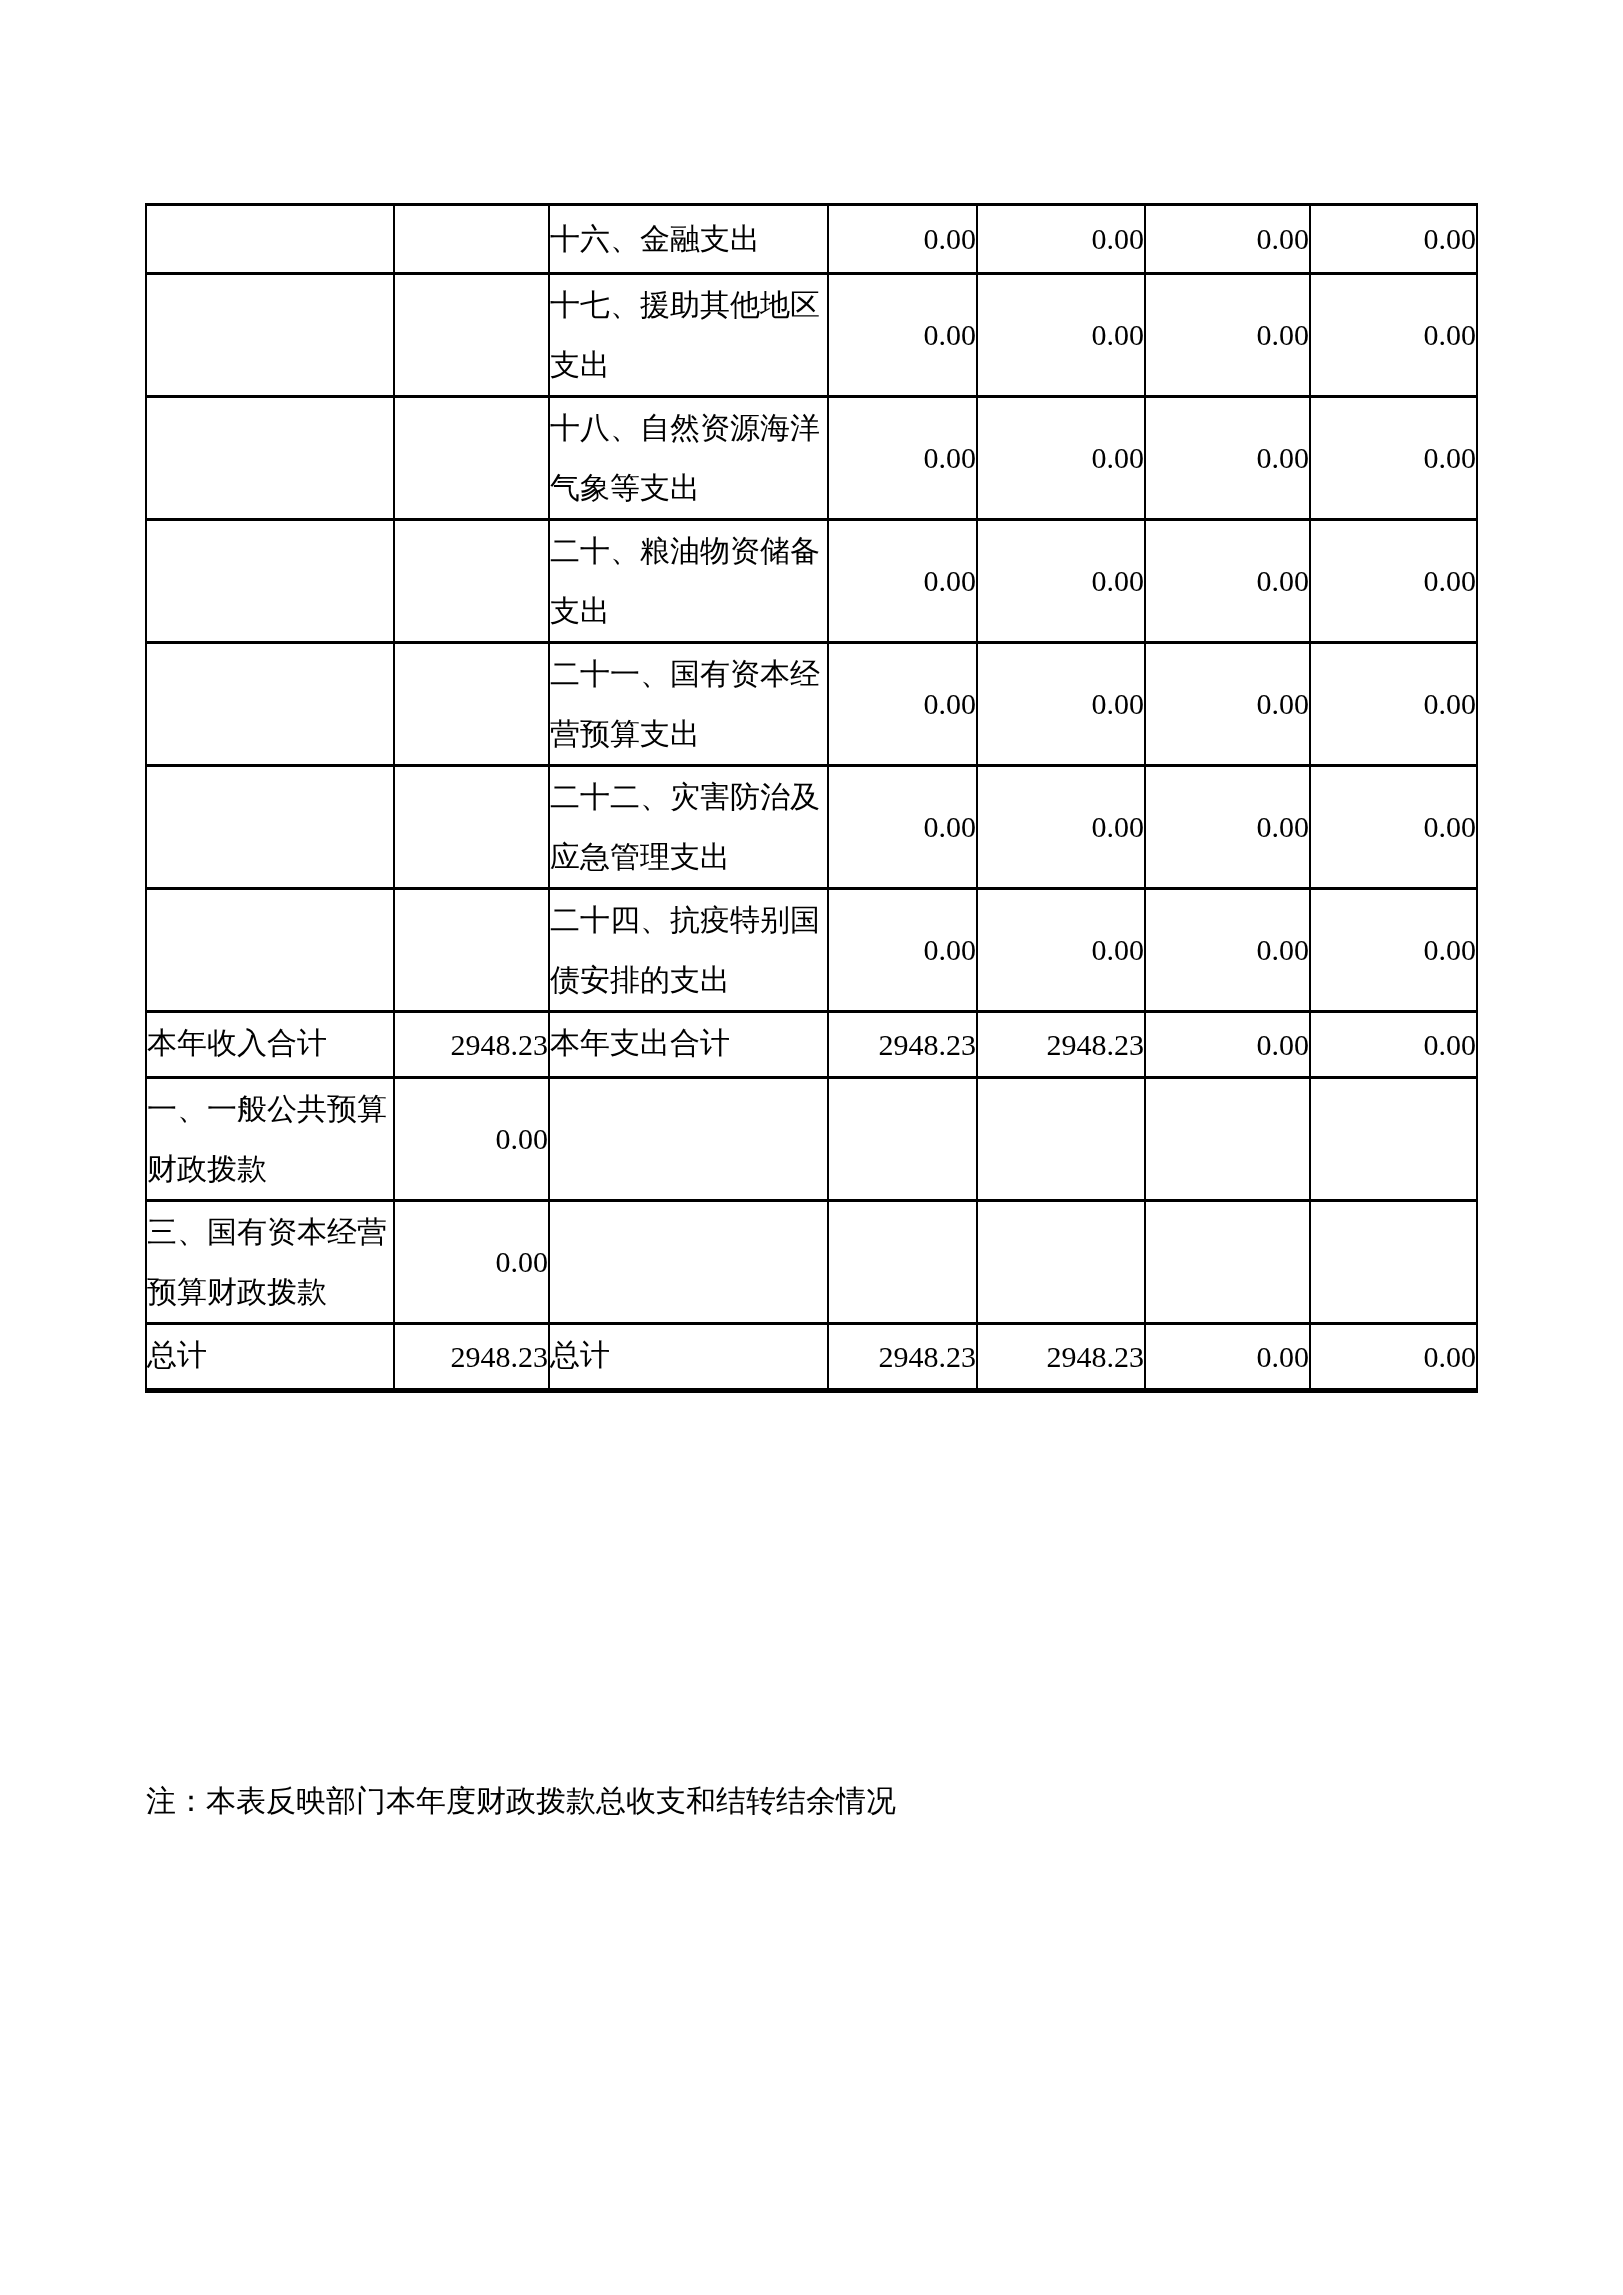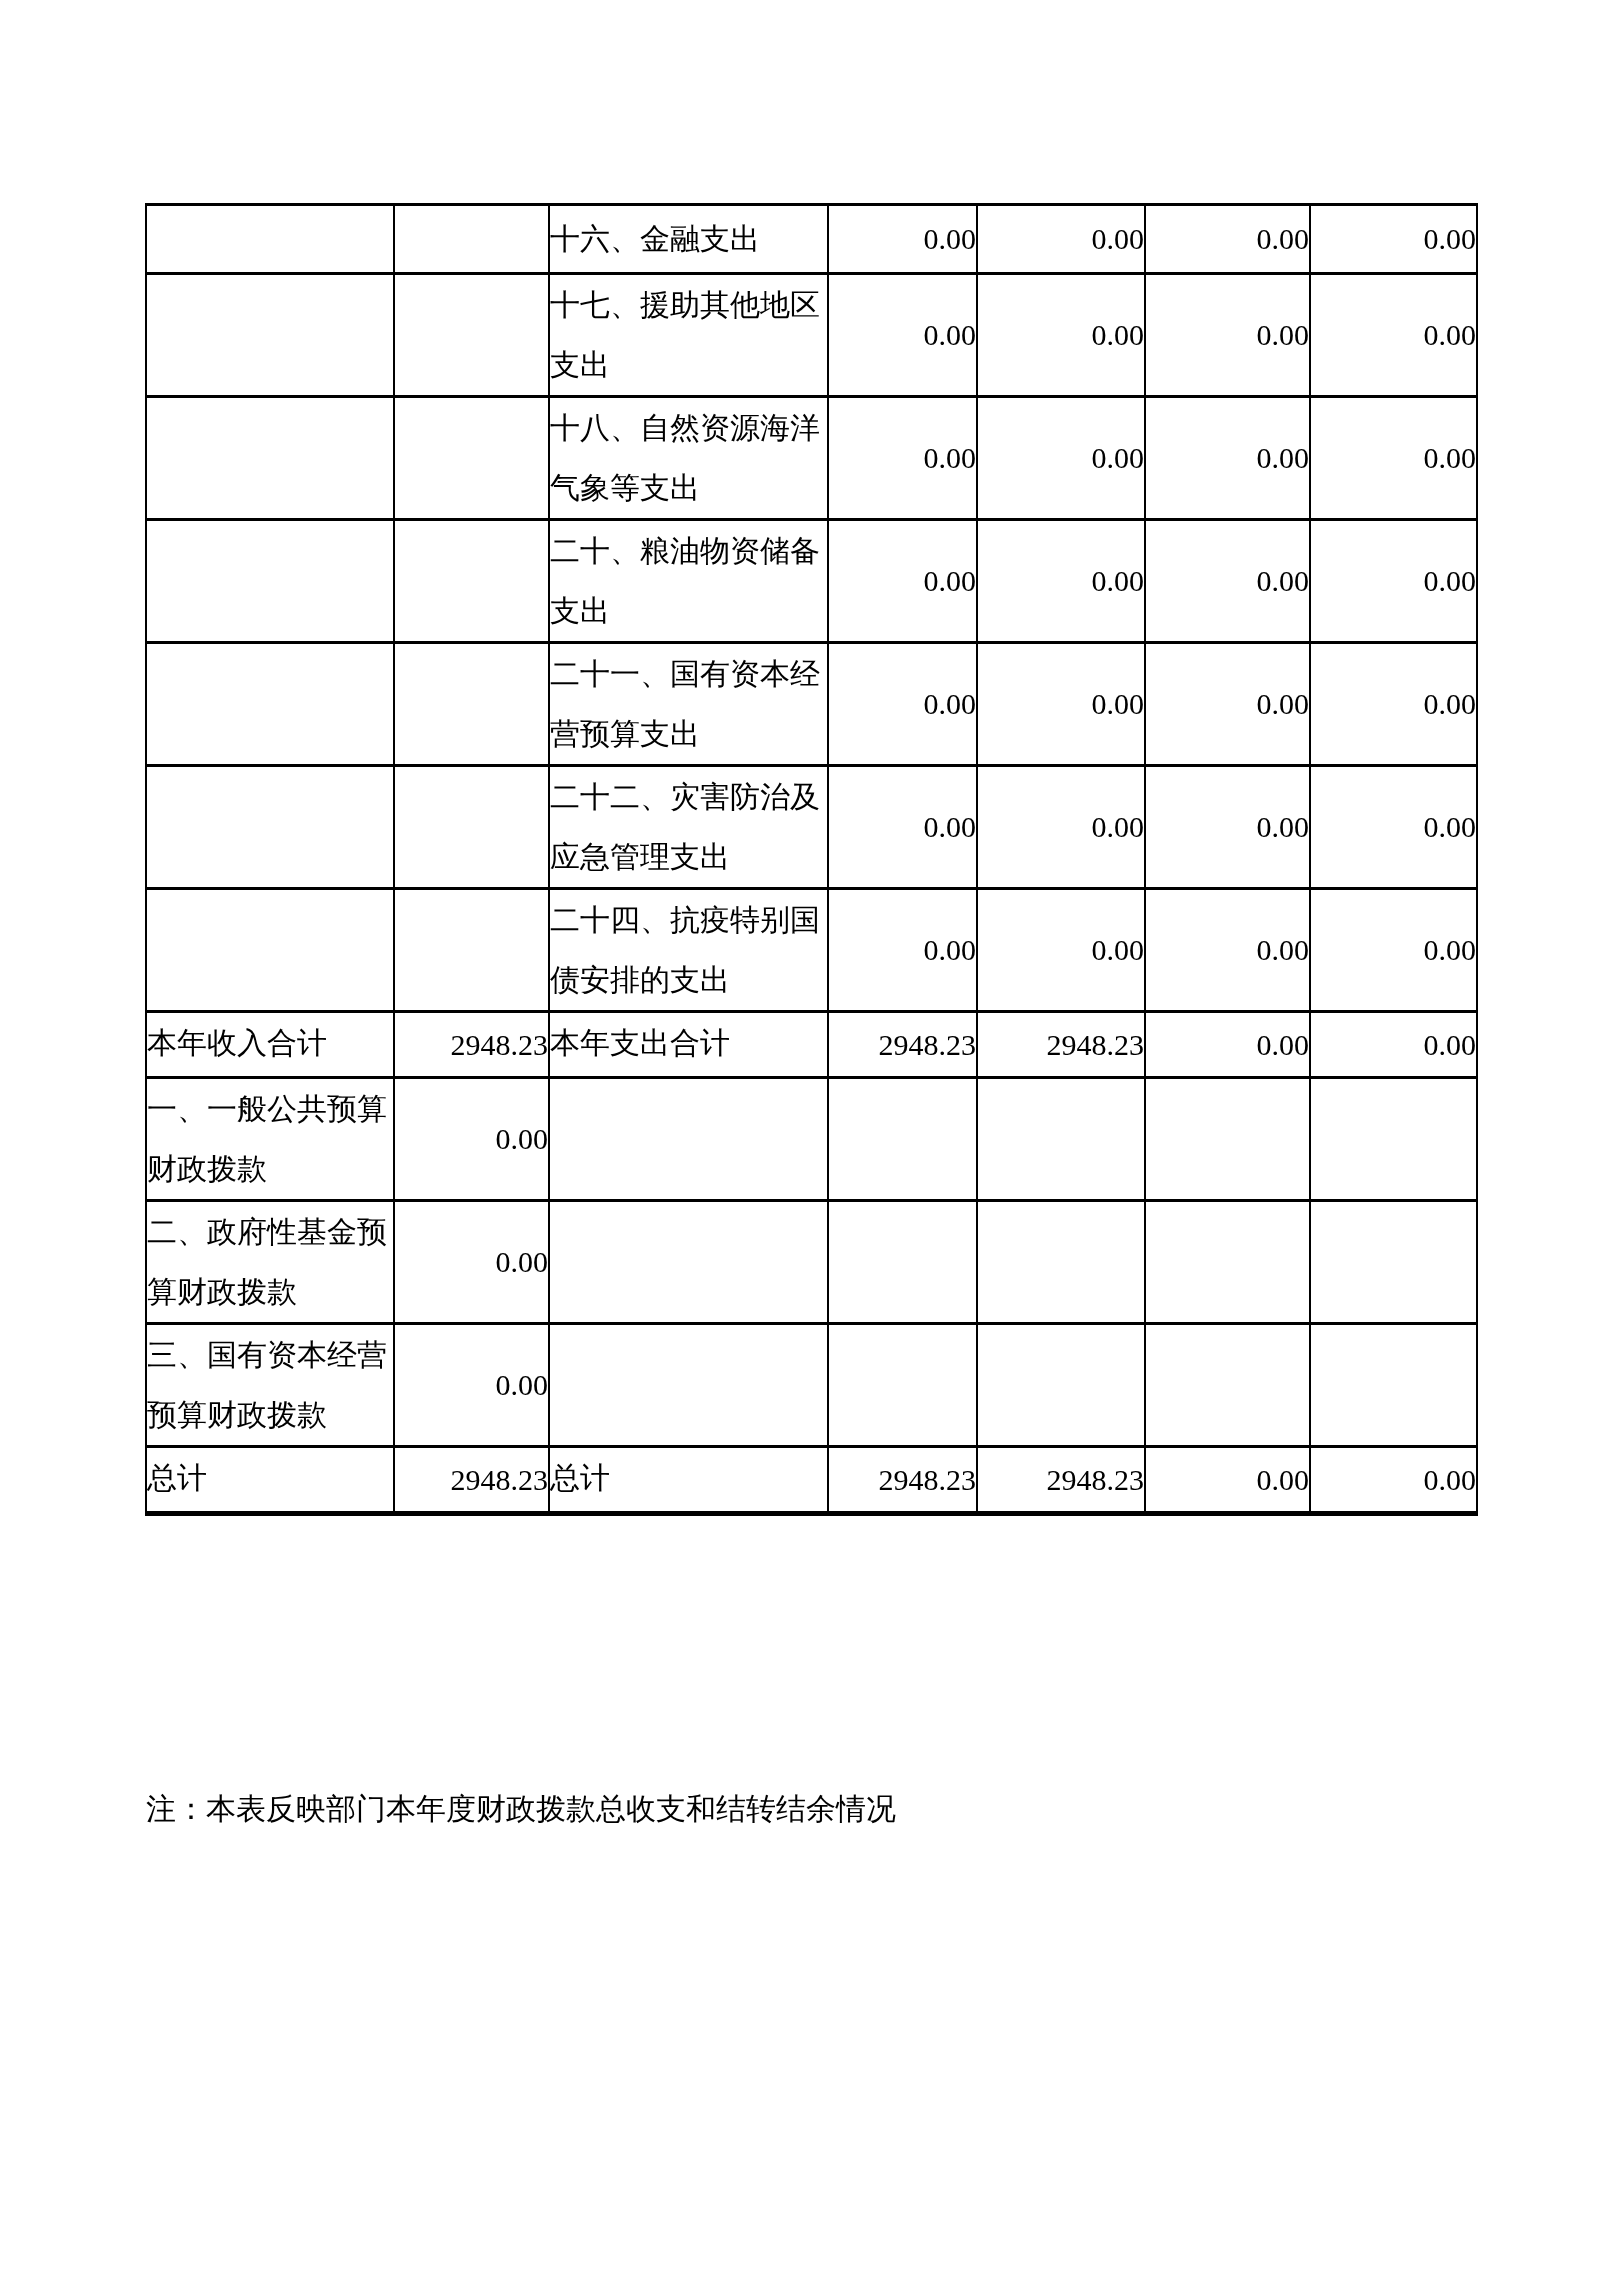--- a/index.html
+++ b/index.html
@@ -44,21 +44,20 @@
   td.ac { text-align: left; font-family: Liberation Mono, monospace; }
   td.ar { text-align: right; padding-right: 5.9px; }
   tr.lh-tight td { line-height: 1.7; }
   .note {
     position: absolute;
     left: 146px;
     top: 1781px;
     font-size: 30px;
     line-height: 1.3;
     white-space: pre;
-    margin-top: 8px;
   }
 </style>
 </head>
 <body>
 
 <div class="page">
 
   <table class="budget-table">
     <colgroup>
       <col style="width:248px">
@@ -151,30 +150,20 @@
       <tr style="height:122px">
         <td class="al">一、一般公共预算
 财政拨款</td>
         <td class="ar">0.00</td>
         <td class="al"></td>
         <td class="ar"></td>
         <td class="ar"></td>
         <td class="ar"></td>
         <td class="ar"></td>
       </tr>
-      <tr style="height:121px">
-        <td class="al">二、政府性基金预
-算财政拨款</td>
-        <td class="ar">0.00</td>
-        <td class="al"></td>
-        <td class="ar"></td>
-        <td class="ar"></td>
-        <td class="ar"></td>
-        <td class="ar"></td>
-      </tr>
       <tr style="height:122px">
         <td class="al">三、国有资本经营
 预算财政拨款</td>
         <td class="ar">0.00</td>
         <td class="al"></td>
         <td class="ar"></td>
         <td class="ar"></td>
         <td class="ar"></td>
         <td class="ar"></td>
       </tr>

